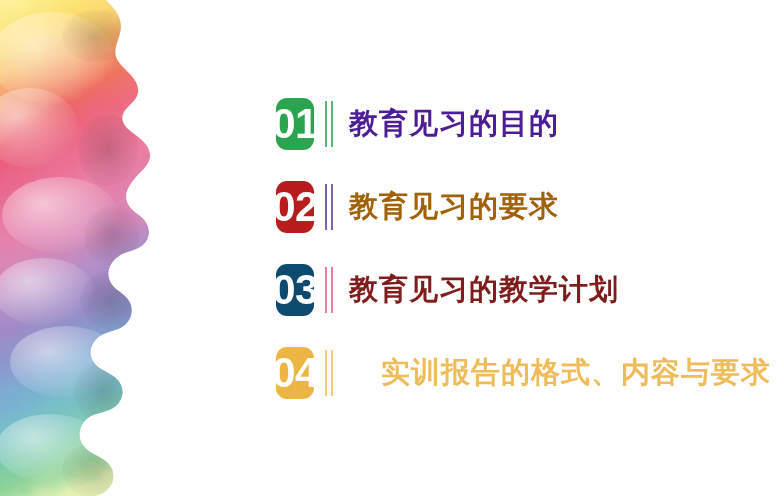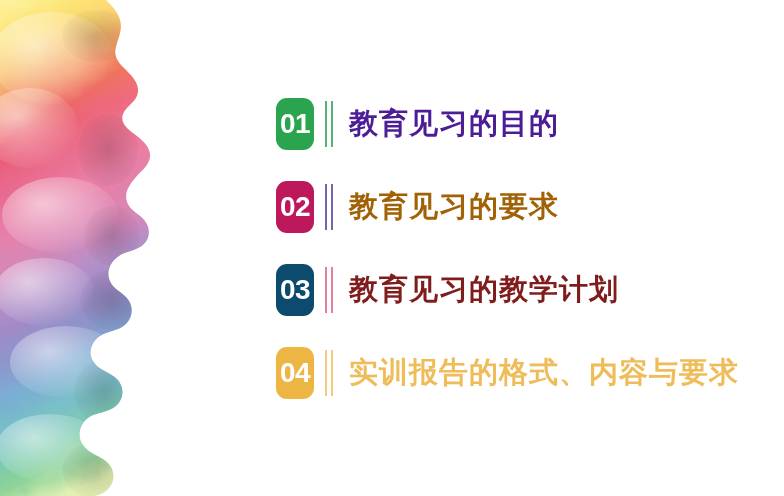--- a/index.html
+++ b/index.html
@@ -54,21 +54,21 @@
   .agenda-item:last-child { margin-bottom: 0; }
 
   .number-badge {
     flex: 0 0 auto;
     width: 38px;
     height: 52px;
     display: flex;
     align-items: center;
     justify-content: center;
     color: #ffffff;
-    font-size: 28px;
+    font-size: 42px;
     font-weight: bold;
     letter-spacing: -0.5px;
     line-height: 1;
     font-family: "Liberation Sans", "DejaVu Sans", sans-serif;
     border-radius: 11px;
   }
 
   .divider-rules {
     flex: 0 0 auto;
     display: flex;
@@ -217,21 +217,21 @@
     <div class="agenda-item">
       <div class="number-badge" style="background-color: rgb(43, 164, 79);">01</div>
       <div class="divider-rules">
         <span style="background-color: rgb(85, 180, 113);"></span>
         <span style="background-color: rgb(85, 180, 113);"></span>
       </div>
       <div class="agenda-label" style="color: #4c1d95;">教育见习的目的</div>
     </div>
 
     <div class="agenda-item">
-      <div class="number-badge" style="background-color: #be185d;">02</div>
+      <div class="number-badge" style="background-color: #b91c1c;">02</div>
       <div class="divider-rules">
         <span style="background-color: rgb(122, 99, 168);"></span>
         <span style="background-color: rgb(122, 99, 168);"></span>
       </div>
       <div class="agenda-label" style="color: #a16207;">教育见习的要求</div>
     </div>
 
     <div class="agenda-item">
       <div class="number-badge" style="background-color: #0c4a6e;">03</div>
       <div class="divider-rules">
@@ -240,17 +240,17 @@
       </div>
       <div class="agenda-label" style="color: #7f1d1d;">教育见习的教学计划</div>
     </div>
 
     <div class="agenda-item">
       <div class="number-badge" style="background-color: rgb(237, 181, 68);">04</div>
       <div class="divider-rules">
         <span style="background-color: rgb(242, 203, 126);"></span>
         <span style="background-color: rgb(242, 203, 126);"></span>
       </div>
-      <div class="agenda-label" style="color: rgb(239, 188, 90);">实训报告的格式、内容与要求</div>
+      <div class="agenda-label" style="color: rgb(239, 188, 90); margin-left: 32px;">实训报告的格式、内容与要求</div>
     </div>
 
   </div>
 </div>
 
 </body></html>

